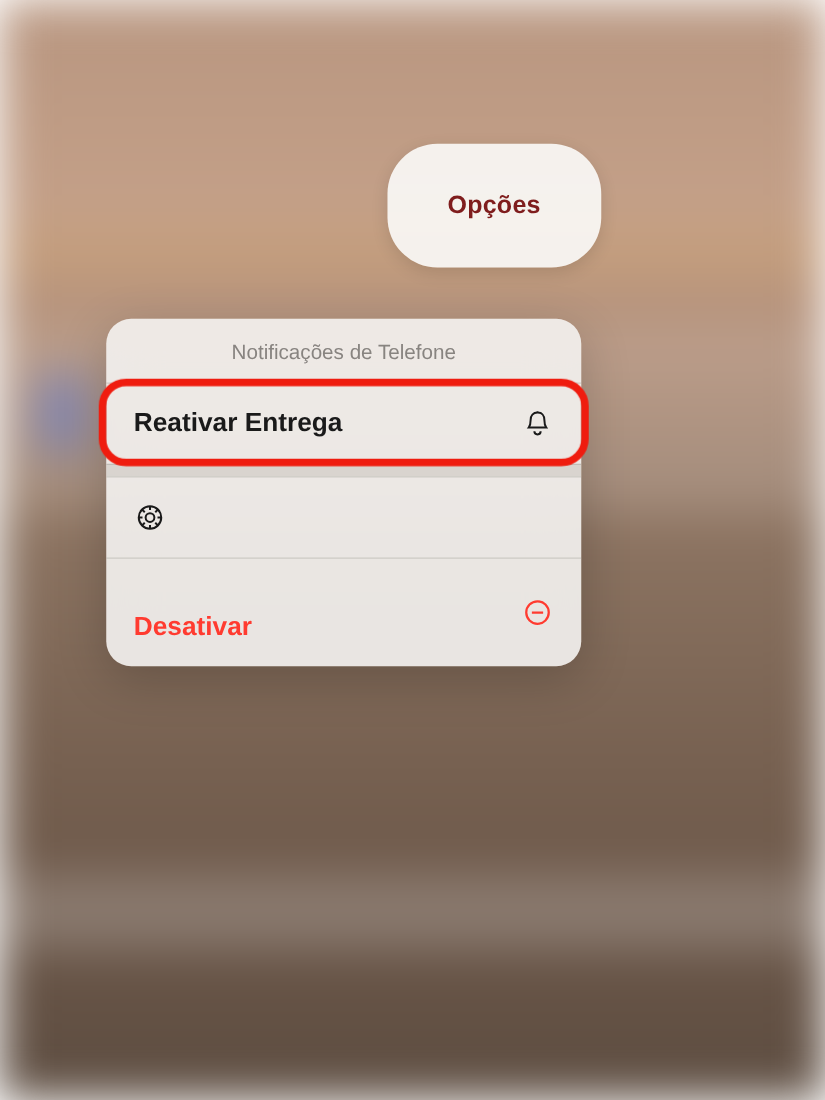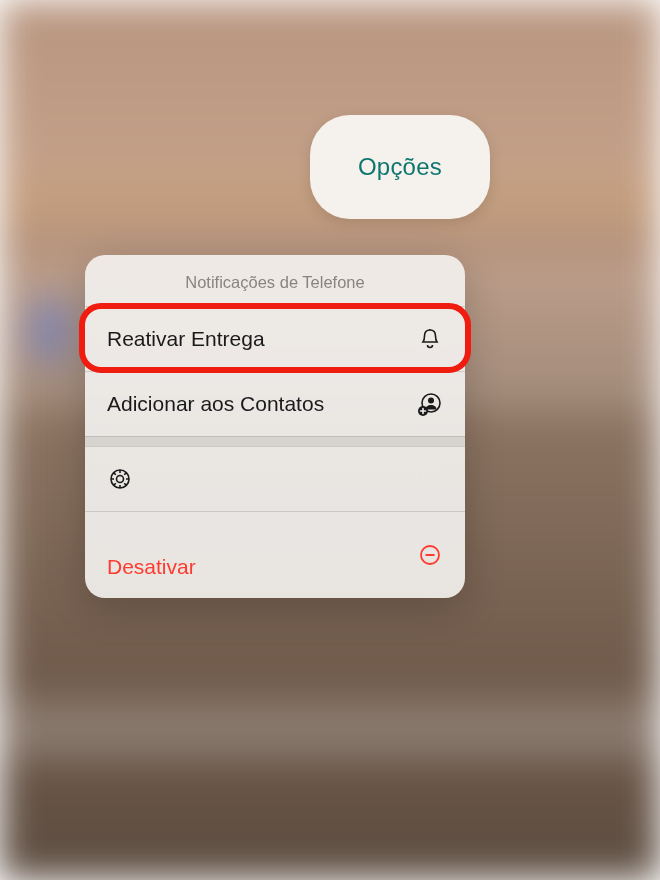--- a/index.html
+++ b/index.html
@@ -70,23 +70,23 @@
       position: absolute;
       top: 115px;
       left: 310px;
       background: rgba(250, 248, 246, 0.92);
       border-radius: 40px;
       padding: 38px 48px;
       box-shadow: 0 4px 14px rgba(0,0,0,0.12);
     }
     
     .options-label {
-      font-size: 24px;
-      font-weight: 400;
-      color: #0f766e;
+      font-size: 20px;
+      font-weight: 700;
+      color: #7f1d1d;
       letter-spacing: 0.2px;
     }
     
     .menu-container {
       position: absolute;
       top: 255px;
       left: 85px;
       width: 380px;
       background: rgba(242, 240, 238, 0.92);
       backdrop-filter: blur(20px);
@@ -111,21 +111,21 @@
       align-items: center;
       justify-content: space-between;
       padding: 19px 22px;
       border-top: 0.5px solid rgba(150, 145, 140, 0.35);
       cursor: pointer;
     }
     
     .menu-item-label {
       font-size: 21px;
       color: #1a1a1a;
-      font-weight: 400;
+      font-weight: 700;
     }
     
     .menu-item.destructive .menu-item-label {
       color: #ff3b30;
       margin-top: 24px;
     }
     
     .menu-item-icon {
       width: 26px;
       height: 26px;
@@ -174,32 +174,20 @@
   <div class="menu-item">
     <span class="menu-item-label">Reativar Entrega</span>
     <span class="menu-item-icon">
       <svg width="24" height="24" viewBox="0 0 24 24" fill="none" stroke="#1a1a1a" stroke-width="1.6">
         <path d="M12 3 C12 3 12 2 12 2 M12 3 C8.5 3 6.5 5.5 6.5 9 C6.5 13 5 15 5 15 L19 15 C19 15 17.5 13 17.5 9 C17.5 5.5 15.5 3 12 3 Z"></path>
         <path d="M9.5 18 C9.5 19.4 10.6 20.5 12 20.5 C13.4 20.5 14.5 19.4 14.5 18"></path>
       </svg>
     </span>
   </div>
 
-  <div class="menu-item">
-    <span class="menu-item-label">Adicionar aos Contatos</span>
-    <span class="menu-item-icon">
-      <svg width="26" height="26" viewBox="0 0 26 26">
-        <circle cx="14" cy="12" r="9" fill="none" stroke="#1a1a1a" stroke-width="1.6"></circle>
-        <circle cx="14" cy="9.5" r="3" fill="#1a1a1a"></circle>
-        <path d="M8.5 18.5 C8.5 15.5 11 14 14 14 C17 14 19.5 15.5 19.5 18.5" fill="#1a1a1a"></path>
-        <circle cx="6" cy="20" r="5" fill="#1a1a1a"></circle>
-        <path d="M6 17.5 L6 22.5 M3.5 20 L8.5 20" stroke="#f2f0ee" stroke-width="1.6" stroke-linecap="round"></path>
-      </svg>
-    </span>
-  </div>
 
   <div class="divider-thick"></div>
 
   <div class="menu-item">
     <span class="menu-item-icon">
       <svg width="24" height="24" viewBox="0 0 24 24" fill="none" stroke="#1a1a1a" stroke-width="1.6">
         <circle cx="12" cy="12" r="9"></circle>
         <circle cx="12" cy="12" r="3.5"></circle>
         <line x1="12" y1="3" x2="12" y2="6"></line>
         <line x1="12" y1="18" x2="12" y2="21"></line>

